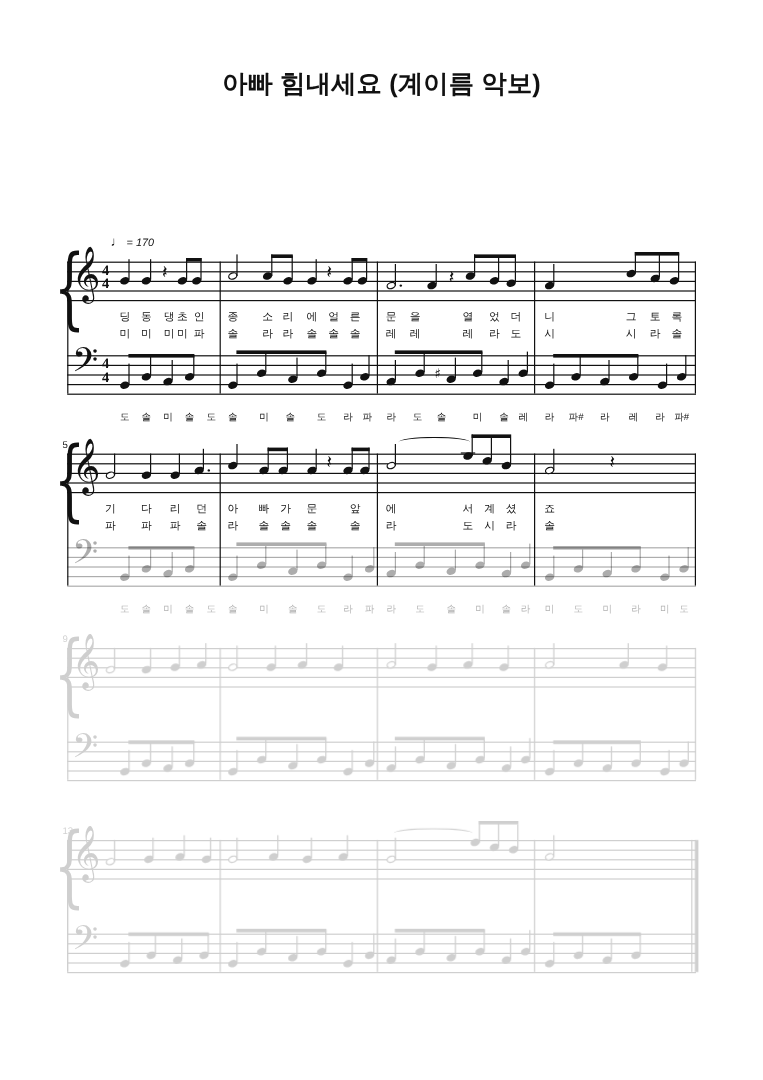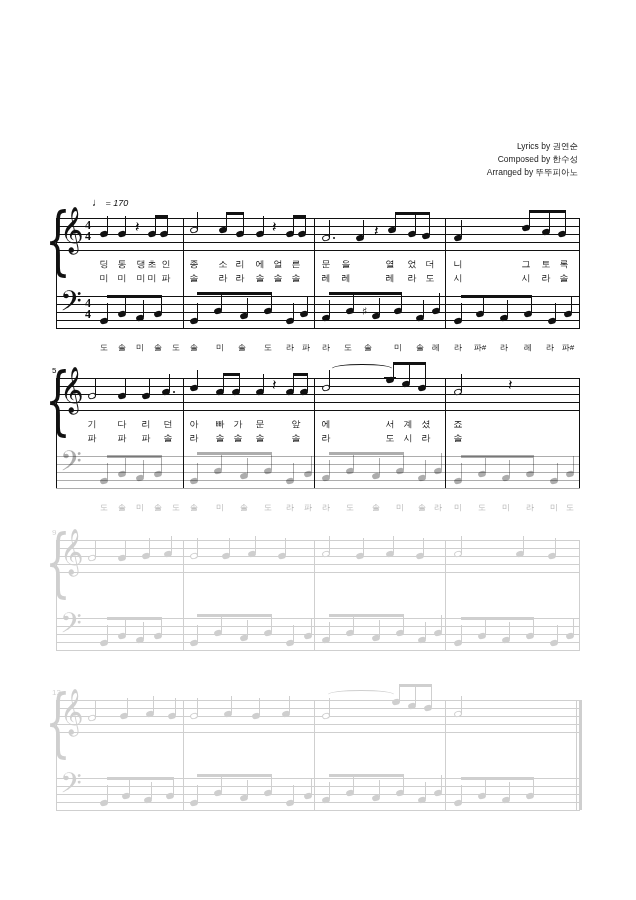--- a/index.html
+++ b/index.html
@@ -201,26 +201,22 @@
   
   .fade-1 { opacity: 0.34; }
   .fade-2 { opacity: 0.20; }
   .fade-3 { opacity: 0.20; }
 </style>
 </head>
 <body>
 
 <div class="page">
 
-
-  <div class="credits">
-    <div>Lyrics by 권연순</div>
-    <div>Composed by 한수성</div>
-    <div>Arranged by 뚜뚜피아노</div>
-  </div>
+  <div class="title">아빠 힘내세요 (계이름 악보)</div>
+
 
   <div class="tempo">
     <span class="notehead">♩</span>
     <span>= 170</span>
   </div>
 
   <div class="system" id="sys1" style="top:218px;">
     <div class="brace">{</div>
 
     <div class="staff" style="top:0px;">

